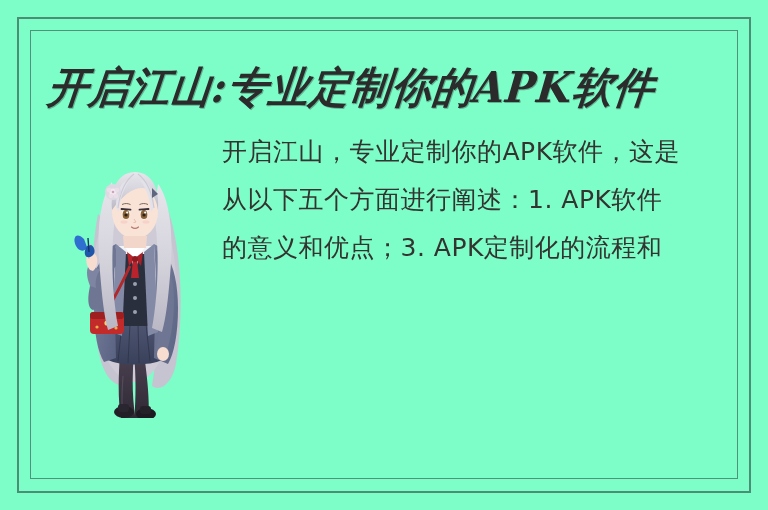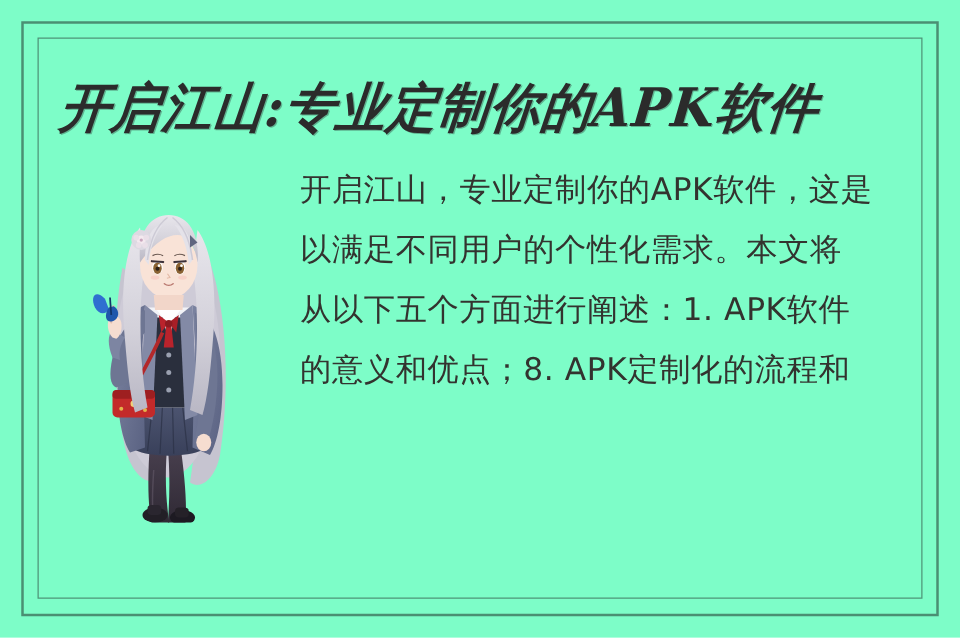--- a/index.html
+++ b/index.html
@@ -69,21 +69,21 @@
     left: 60px;
     top: 126px;
     width: 150px;
     height: 292px;
   }
   .illustration svg { display: block; width: 100%; height: 100%; }
 
   
   .body-copy {
     position: absolute;
-    left: 240px;
+    left: 222px;
     top: 128px;
     width: 518px;
     height: 288px;
     overflow: hidden;
   }
   .body-line {
     color: #33332f;
     font-family: "DejaVu Sans", "Liberation Sans", sans-serif;
     font-size: 25px;
     line-height: 48px;
@@ -243,18 +243,17 @@
       </g>
       <path d="M74 93 L76 96 L73.5 96.6" stroke="#e3b9a6" stroke-width="0.9" fill="none"></path>
       <path d="M71.5 101 C73.5 102.6 76.5 102.6 78.5 101" stroke="#b9776e" stroke-width="1.2" fill="none" stroke-linecap="round"></path>
       <ellipse cx="64" cy="96" rx="3.4" ry="1.7" fill="#f7c3bb" opacity="0.55"></ellipse>
       <ellipse cx="86" cy="96" rx="3.4" ry="1.7" fill="#f7c3bb" opacity="0.55"></ellipse>
     </svg>
   </div>
 
   <div class="body-copy">
     <div class="body-line">开启江山，专业定制你的APK软件，这是</div>
-    <div class="body-line">以满足不同用户的个性化需求。本文将</div>
     <div class="body-line">从以下五个方面进行阐述：1. APK软件</div>
-    <div class="body-line">的意义和优点；8. APK定制化的流程和</div>
+    <div class="body-line">的意义和优点；3. APK定制化的流程和</div>
   </div>
 
 </div>
 
 </body></html>

